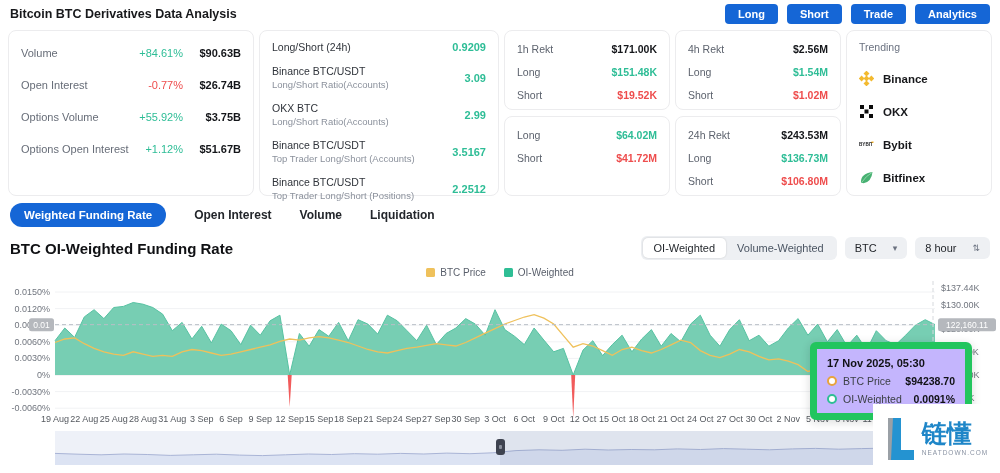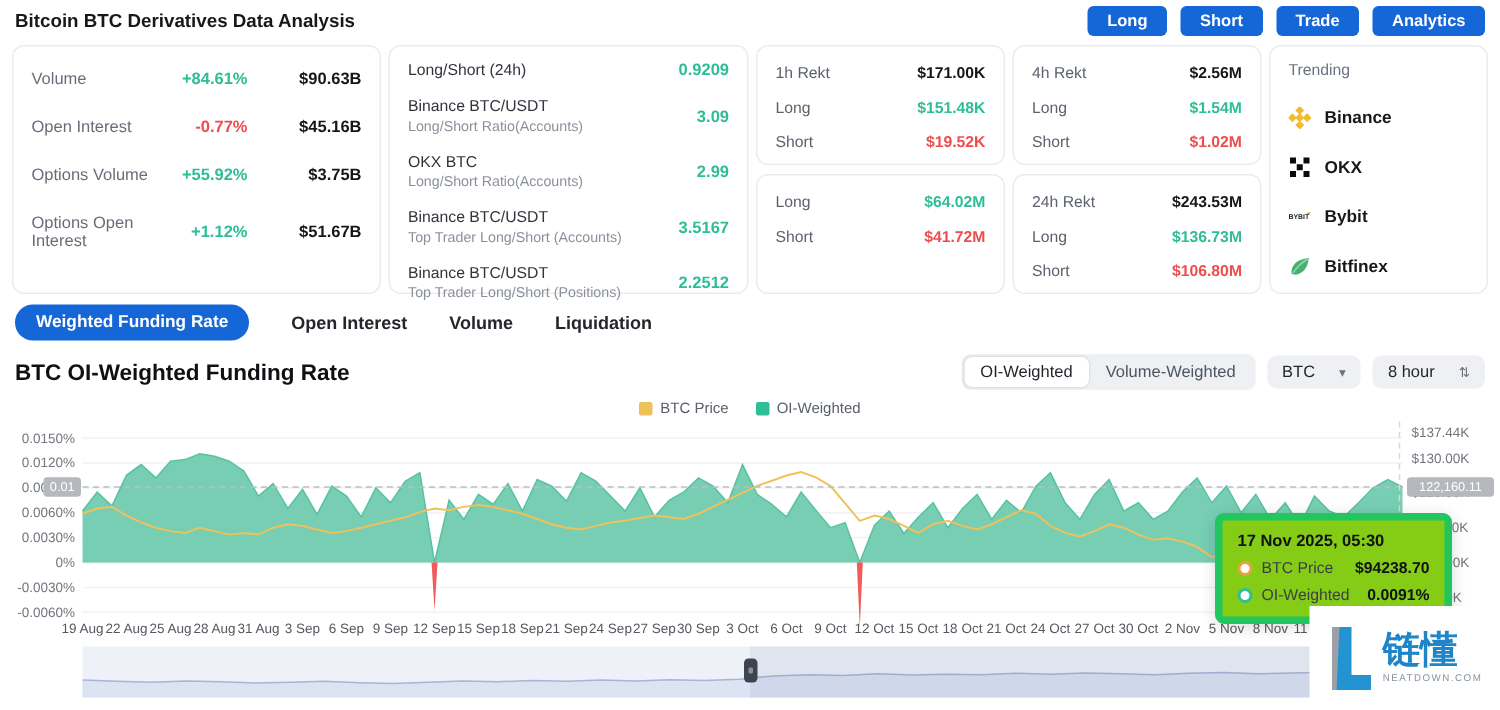--- a/index.html
+++ b/index.html
@@ -9,21 +9,21 @@
   .topbar{height:27px;display:flex;align-items:center;justify-content:space-between;padding:0 10px;box-sizing:border-box;}
   .page-title{font-size:12.5px;font-weight:600;color:#17181b;}
   .topbar-buttons{display:flex;gap:9px;}
   .tb-btn{background:#1566d6;color:#fff;font-weight:700;font-size:11px;padding:4px 13px;border-radius:4px;cursor:pointer;}
   
   .cards-row{display:flex;gap:5px;padding:3px 8px;box-sizing:border-box;height:172px;}
   .card{background:#fff;border:1px solid #ececee;border-radius:8px;box-sizing:border-box;}
   .stats-card{width:246px;height:166px;padding:6px 0;}
   .stat-row{display:flex;align-items:center;font-size:11px;padding:10px 12px;}
   .stat-label{color:#676d78;flex:1;}
-  .stat-pct{font-weight:700;margin-right:24px;}
+  .stat-pct{font-weight:400;margin-right:6px;}
   .pct-up{color:#2ebd96;} .pct-down{color:#ee4d4d;}
   .stat-val{font-weight:600;color:#14161a;min-width:52px;text-align:right;}
   .ratio-card{width:240px;height:166px;padding:4px 0;}
   .ratio-row{display:flex;align-items:center;justify-content:space-between;padding:6px 12px;}
   .ratio-l1{font-size:10.5px;color:#30343b;}
   .ratio-l2{font-size:9.5px;color:#8b919c;margin-top:2px;}
   .ratio-val{font-size:11px;font-weight:700;color:#2ebd96;}
   .rekt-col{width:166px;display:flex;flex-direction:column;gap:6px;}
   .rekt-card{height:80px;padding:6px 0;}
   .rekt-row{display:flex;justify-content:space-between;font-size:10.5px;padding:5.5px 12px;}
@@ -49,21 +49,21 @@
   .select{background:#eef0f3;border-radius:6px;padding:5px 10px;font-size:11px;color:#23262b;
           display:flex;align-items:center;cursor:pointer;}
   .select .caret{color:#6b7280;font-size:9px;margin-left:16px;}
   
   .chart-wrap{position:relative;height:163px;}
   #chart-svg{position:absolute;left:0;top:0;font-family:"Liberation Sans",sans-serif;}
   .legend{position:absolute;top:2px;left:0;right:0;display:flex;justify-content:center;gap:18px;
           font-size:10px;color:#595f6b;z-index:2;}
   .legend-item{display:flex;align-items:center;gap:5px;cursor:pointer;}
   .legend-swatch{width:9px;height:9px;border-radius:1.5px;display:inline-block;}
-  .tooltip{position:absolute;left:810px;top:77px;width:128px;background:#84cc16;border:5px solid #22c55e;
+  .tooltip{position:absolute;left:810px;top:77px;width:128px;background:#c4b5fd;border:7px solid #22c55e;
            border-radius:6px;box-shadow:0 2px 10px rgba(20,22,26,.16);padding:8px 10px;z-index:3;}
   .tt-title{font-size:11px;font-weight:700;color:#101114;}
   .tt-row{display:flex;align-items:center;gap:6px;margin-top:6px;font-size:10.5px;}
   .tt-dot{width:6px;height:6px;border-radius:50%;background:#fff;border:2px solid #999;flex:none;}
   .tt-name{flex:1;color:#3c4046;}
   .tt-val{font-weight:700;color:#101114;}
   
   .nav-wrap{position:relative;height:38px;margin-top:2px;}
   #nav-svg{position:absolute;left:0;top:0;}
   .nav-handle{position:absolute;left:496px;top:9px;width:9px;height:16px;background:#3e4350;
@@ -94,21 +94,21 @@
   <div class="cards-row">
     <div class="card stats-card" id="market-card">
         <div class="stat-row">
           <span class="stat-label">Volume</span>
           <span class="stat-pct pct-up">+84.61%</span>
           <span class="stat-val">$90.63B</span>
         </div>
         <div class="stat-row">
           <span class="stat-label">Open Interest</span>
           <span class="stat-pct pct-down">-0.77%</span>
-          <span class="stat-val">$45.16B</span>
+          <span class="stat-val">$26.74B</span>
         </div>
         <div class="stat-row">
           <span class="stat-label">Options Volume</span>
           <span class="stat-pct pct-up">+55.92%</span>
           <span class="stat-val">$3.75B</span>
         </div>
         <div class="stat-row">
           <span class="stat-label">Options Open Interest</span>
           <span class="stat-pct pct-up">+1.12%</span>
           <span class="stat-val">$51.67B</span>

